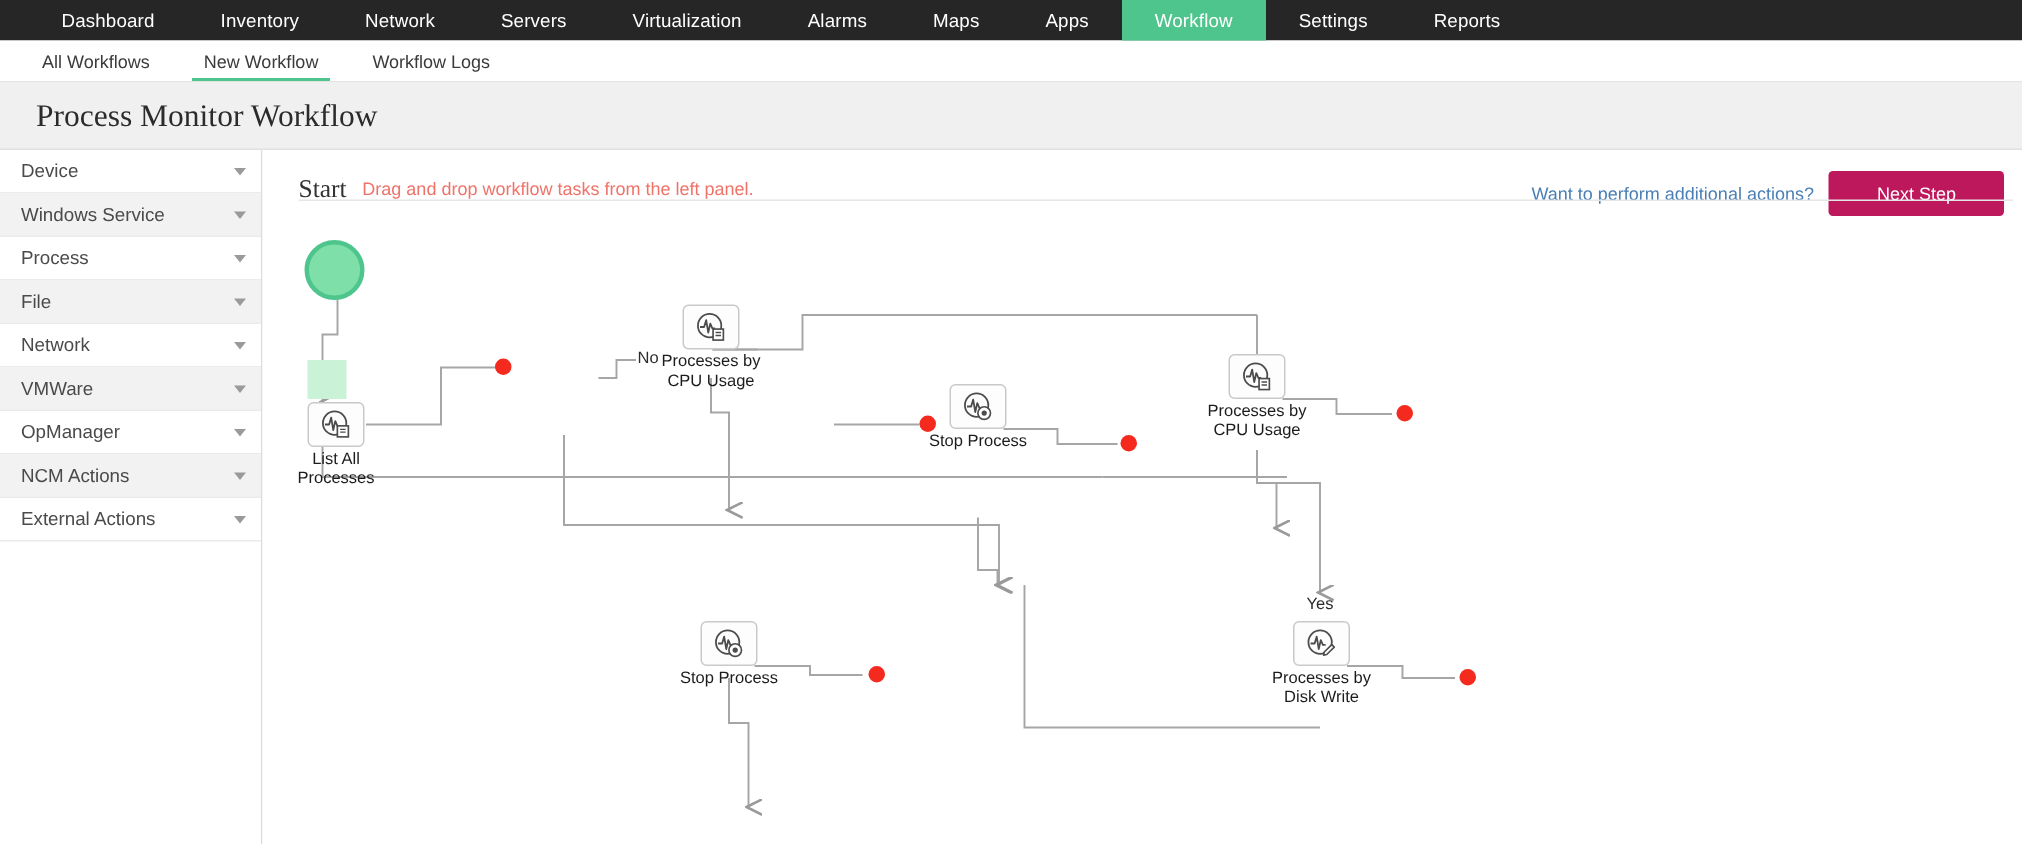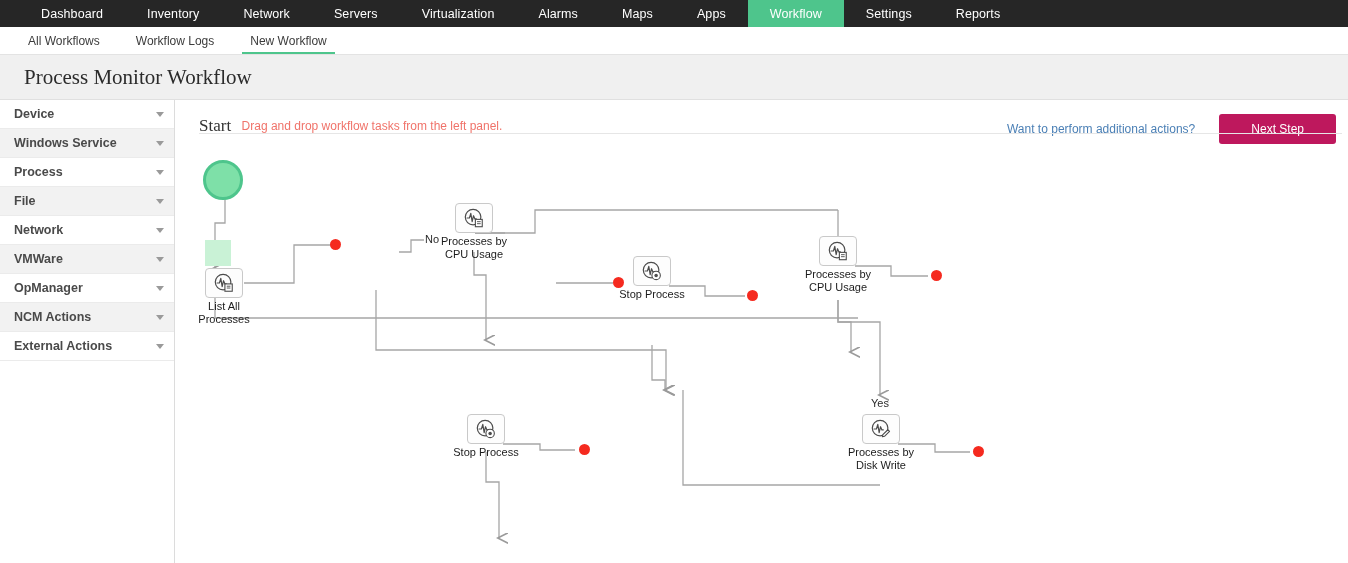--- a/index.html
+++ b/index.html
@@ -55,21 +55,20 @@
 
   .sidebar {
     width: 175px; background: #ffffff;
     border-right: 1px solid #dcdcdc; flex: 0 0 175px;
   }
   .side-item {
     height: 29px; display: flex; align-items: center;
     padding: 0 10px 0 14px; font-size: 12.5px; color: #4a4a4a;
     cursor: pointer; border-bottom: 1px solid #ebebeb;
     justify-content: space-between;
-    font-weight: bold;
   }
   .side-item:nth-child(even) { background: #f2f2f2; }
   .side-item:nth-child(odd)  { background: #ffffff; }
   .caret {
     width: 0; height: 0; border-left: 4px solid transparent;
     border-right: 4px solid transparent; border-top: 5px solid #9a9a9a;
   }
 
   
   .canvas { flex: 1; position: relative; background: #ffffff; overflow: hidden; }
@@ -80,21 +79,21 @@
   .start-label {
     font-family: "Liberation Serif", serif;
     font-size: 17px; color: #333; display: inline-block; vertical-align: middle;
   }
   .start-hint {
     font-size: 12px; color: #f0736a; display: inline-block;
     vertical-align: middle; margin-left: 6px;
   }
   .head-right {
     position: absolute; right: 6px; top: -2px;
-    display: flex; align-items: center; gap: 24px;
+    display: flex; align-items: center; gap: 10px;
   }
   .addl-link { font-size: 12px; color: #4a7fb5; cursor: pointer; }
   .next-btn {
     background: #be185d; color: #fff; border: none; border-radius: 3px;
     font-size: 12px; padding: 8px 32px; cursor: pointer;
     font-family: "Liberation Sans", sans-serif;
   }
   .head-rule {
     position: absolute; left: 24px; right: 6px; top: 33px;
     height: 1px; background: #e6e6e6;
@@ -172,25 +171,25 @@
     </div>
   <div class="topnav-item">
       <span>Reports</span>
     </div>
 </div>
 
 <div class="subnav">
   <div class="subnav-item">
       <span>All Workflows</span>
     </div>
+  <div class="subnav-item active">
+      <span>New Workflow</span>
+    </div>
   <div class="subnav-item">
       <span>Workflow Logs</span>
-    </div>
-  <div class="subnav-item active">
-      <span>New Workflow</span>
     </div>
 </div>
 
 <div class="page-head">
   <h1>Process Monitor Workflow</h1>
 </div>
 
 <div class="body-wrap">
 
   <div class="sidebar">

